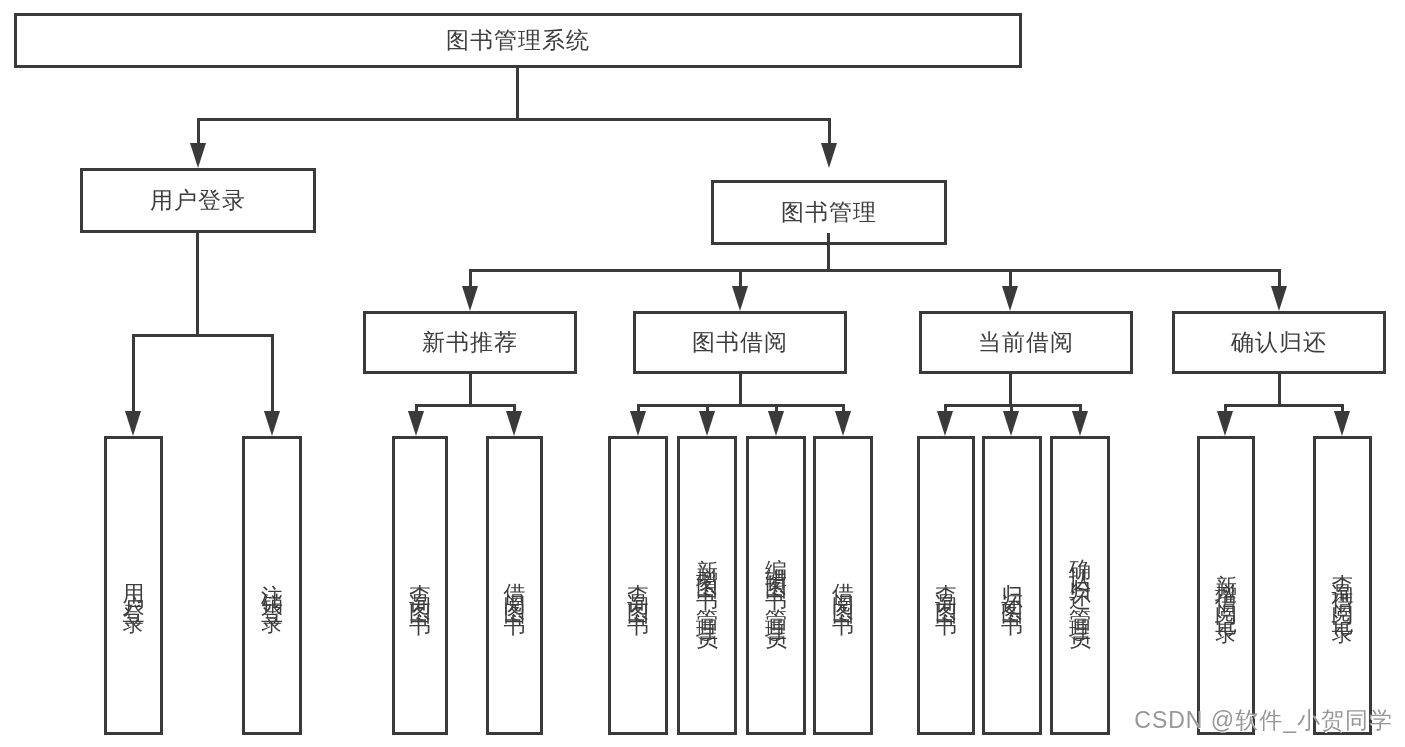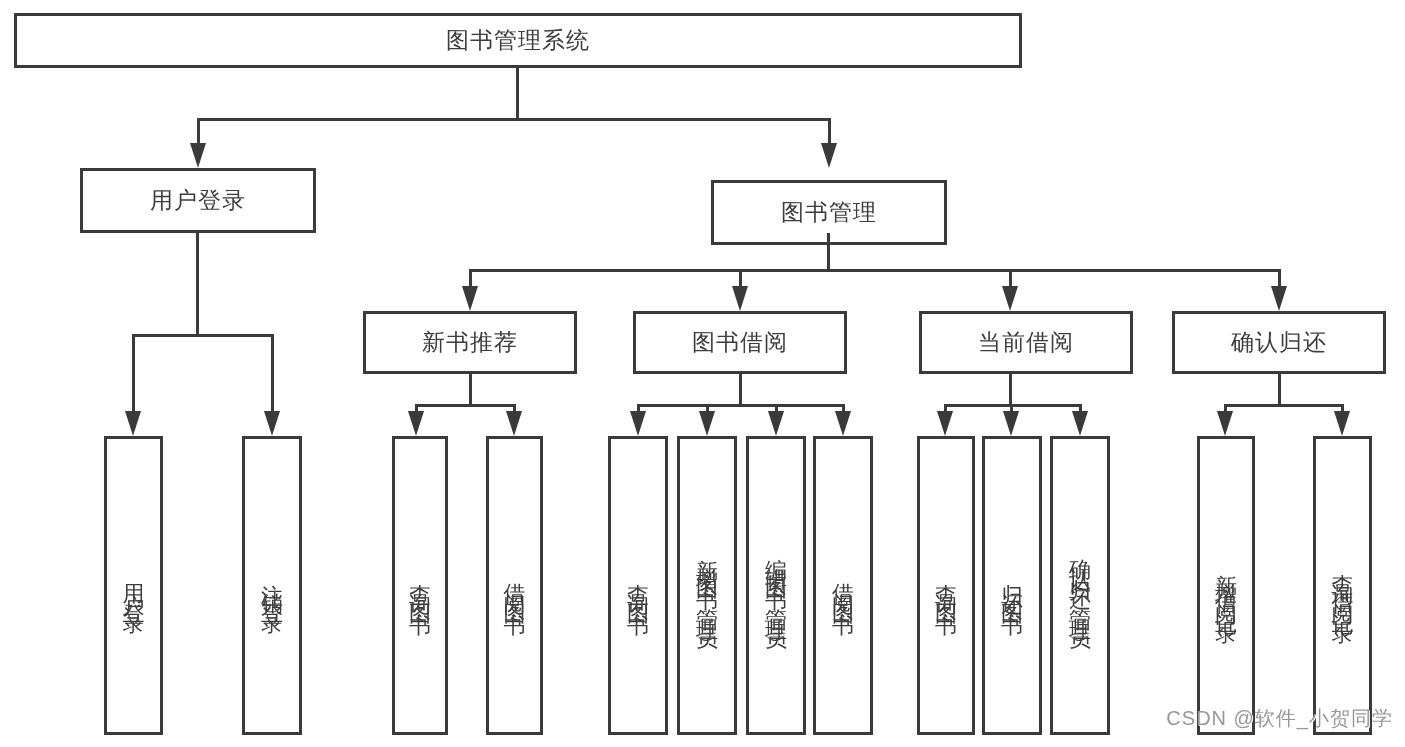--- a/index.html
+++ b/index.html
@@ -39,21 +39,21 @@
   .vline{position:absolute;width:3px;background:#3a3a3a;}
   .tri{
     position:absolute;width:0;height:0;
     border-left:8px solid transparent;
     border-right:8px solid transparent;
     border-top:25px solid #3a3a3a;
   }
   .watermark{
     position:absolute;
     right:12px;top:705px;
-    font-size:20px;
+    font-size:23px;
     color:#979797;
     letter-spacing:1px;
     z-index:9;
     text-shadow:1px 1px 0 #ffffff;
     white-space:nowrap;
   }
 </style>
 </head>
 <body>
 

